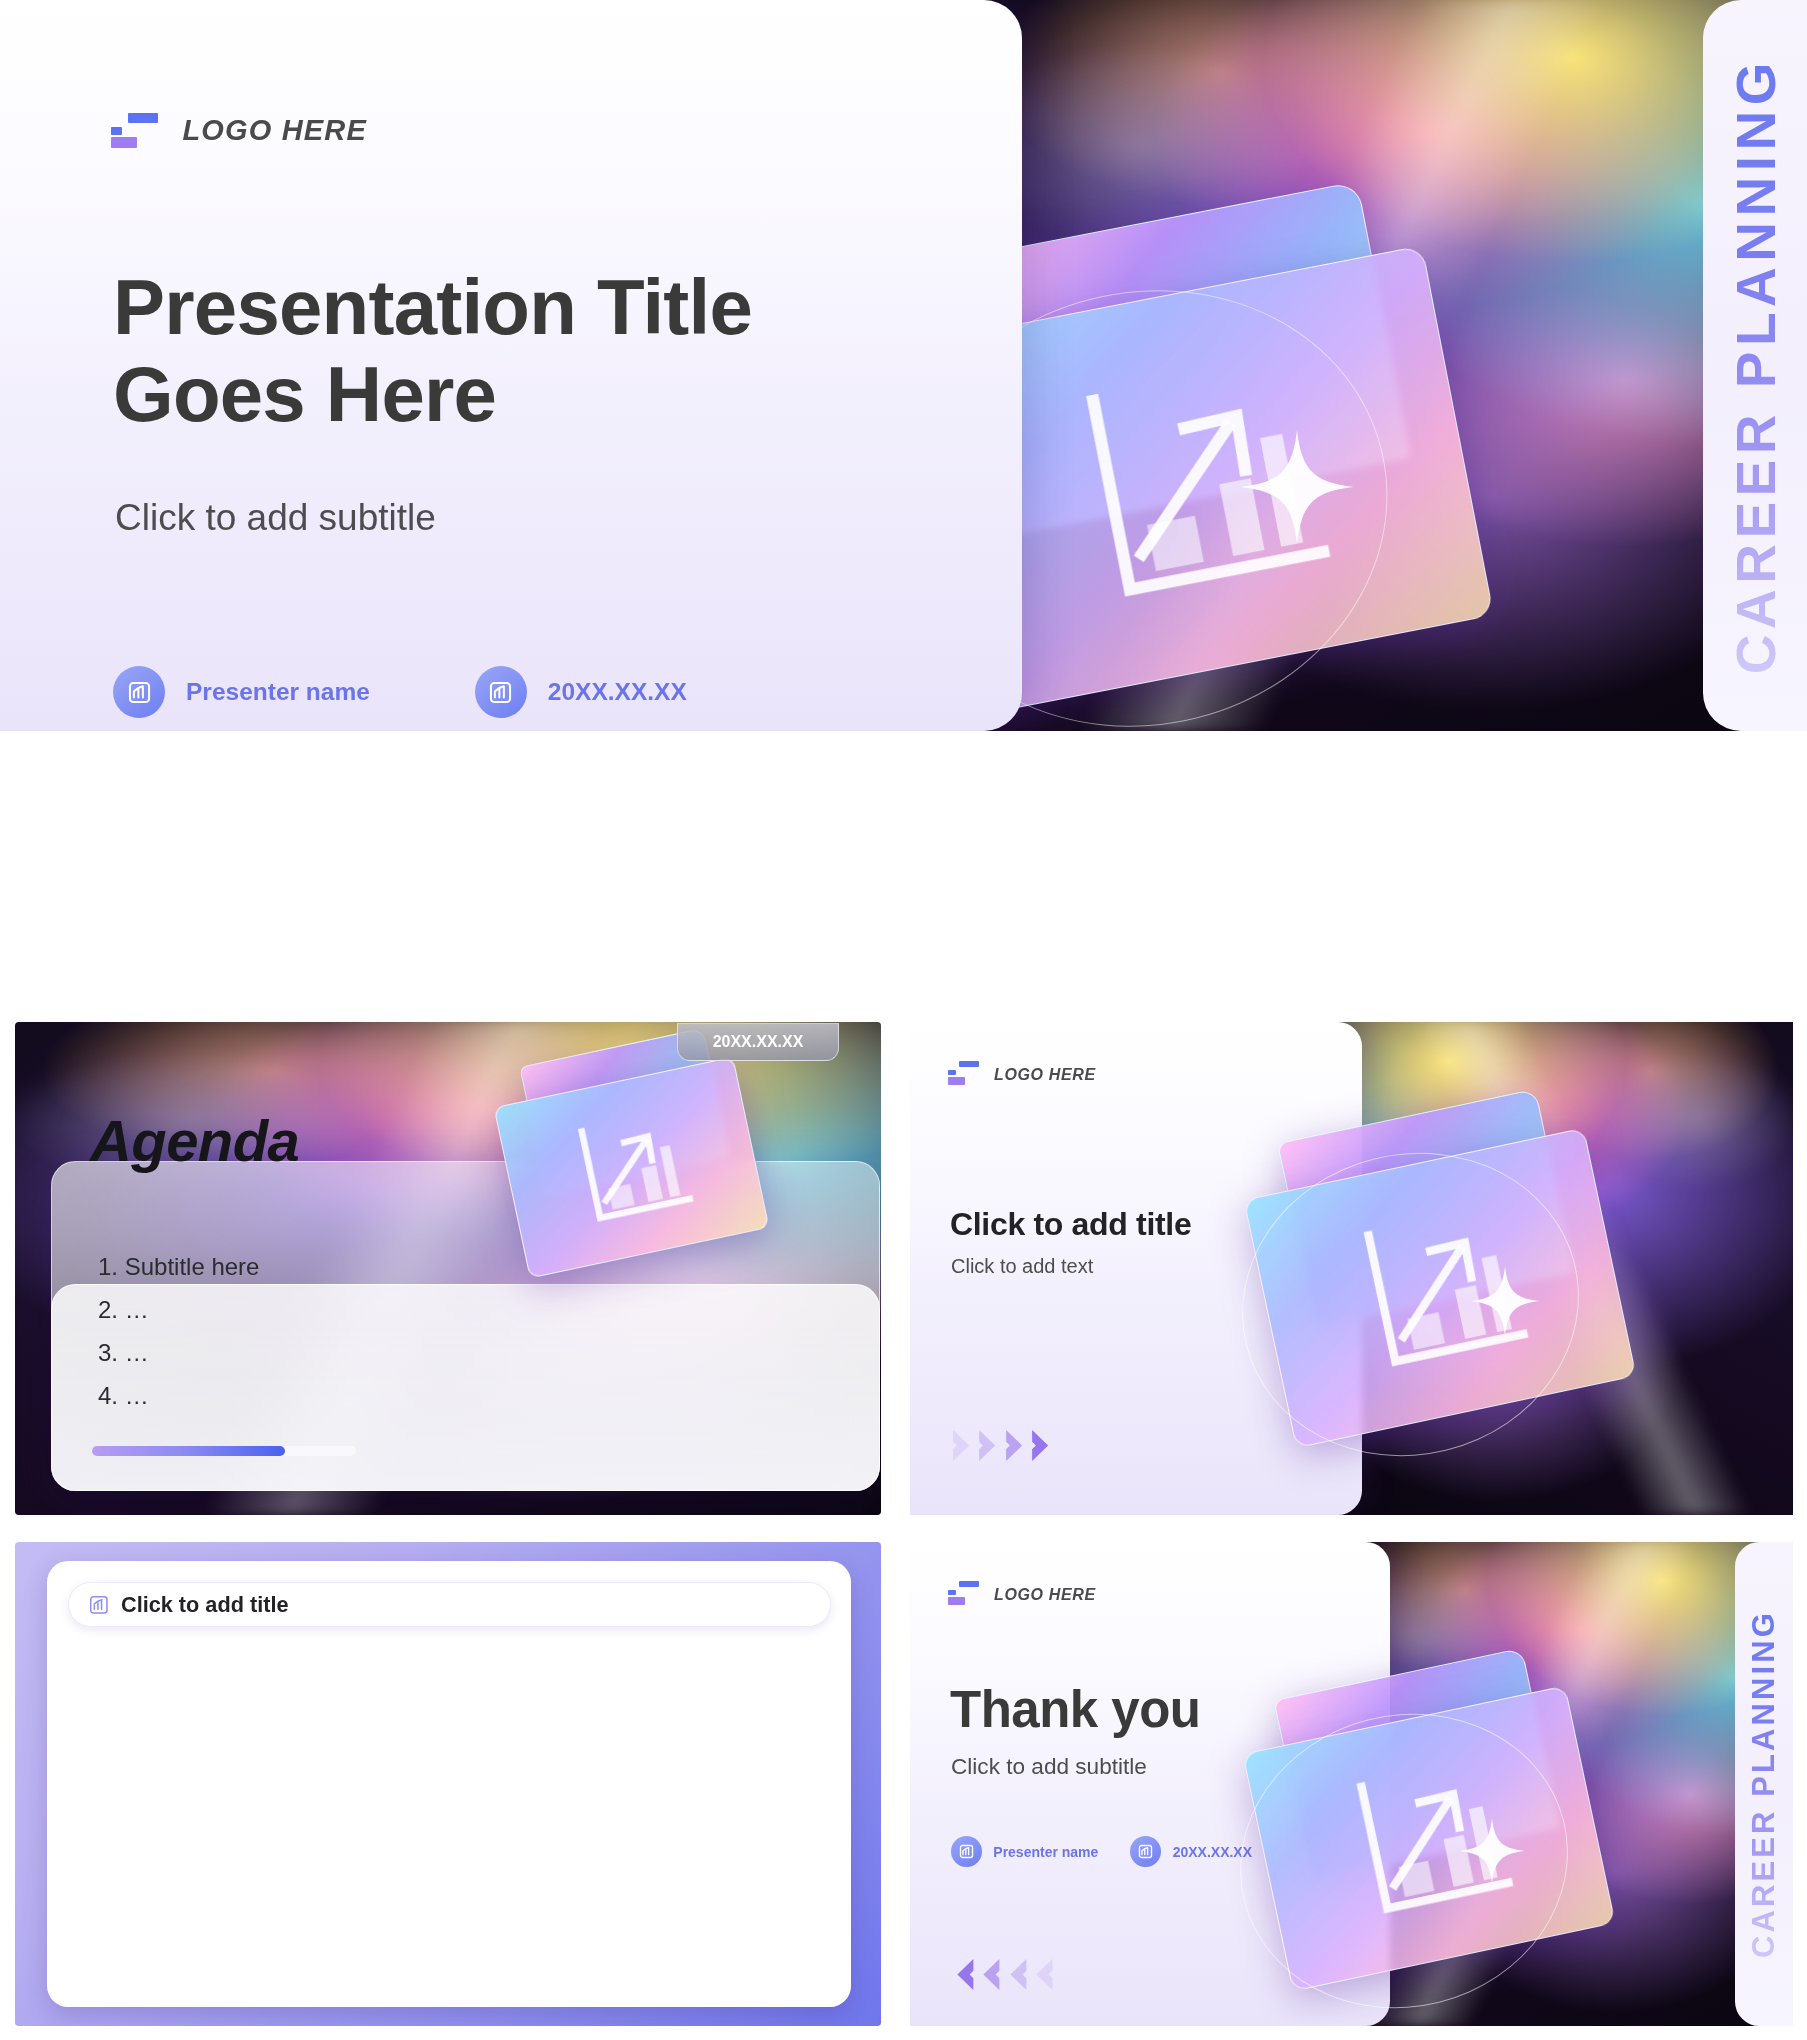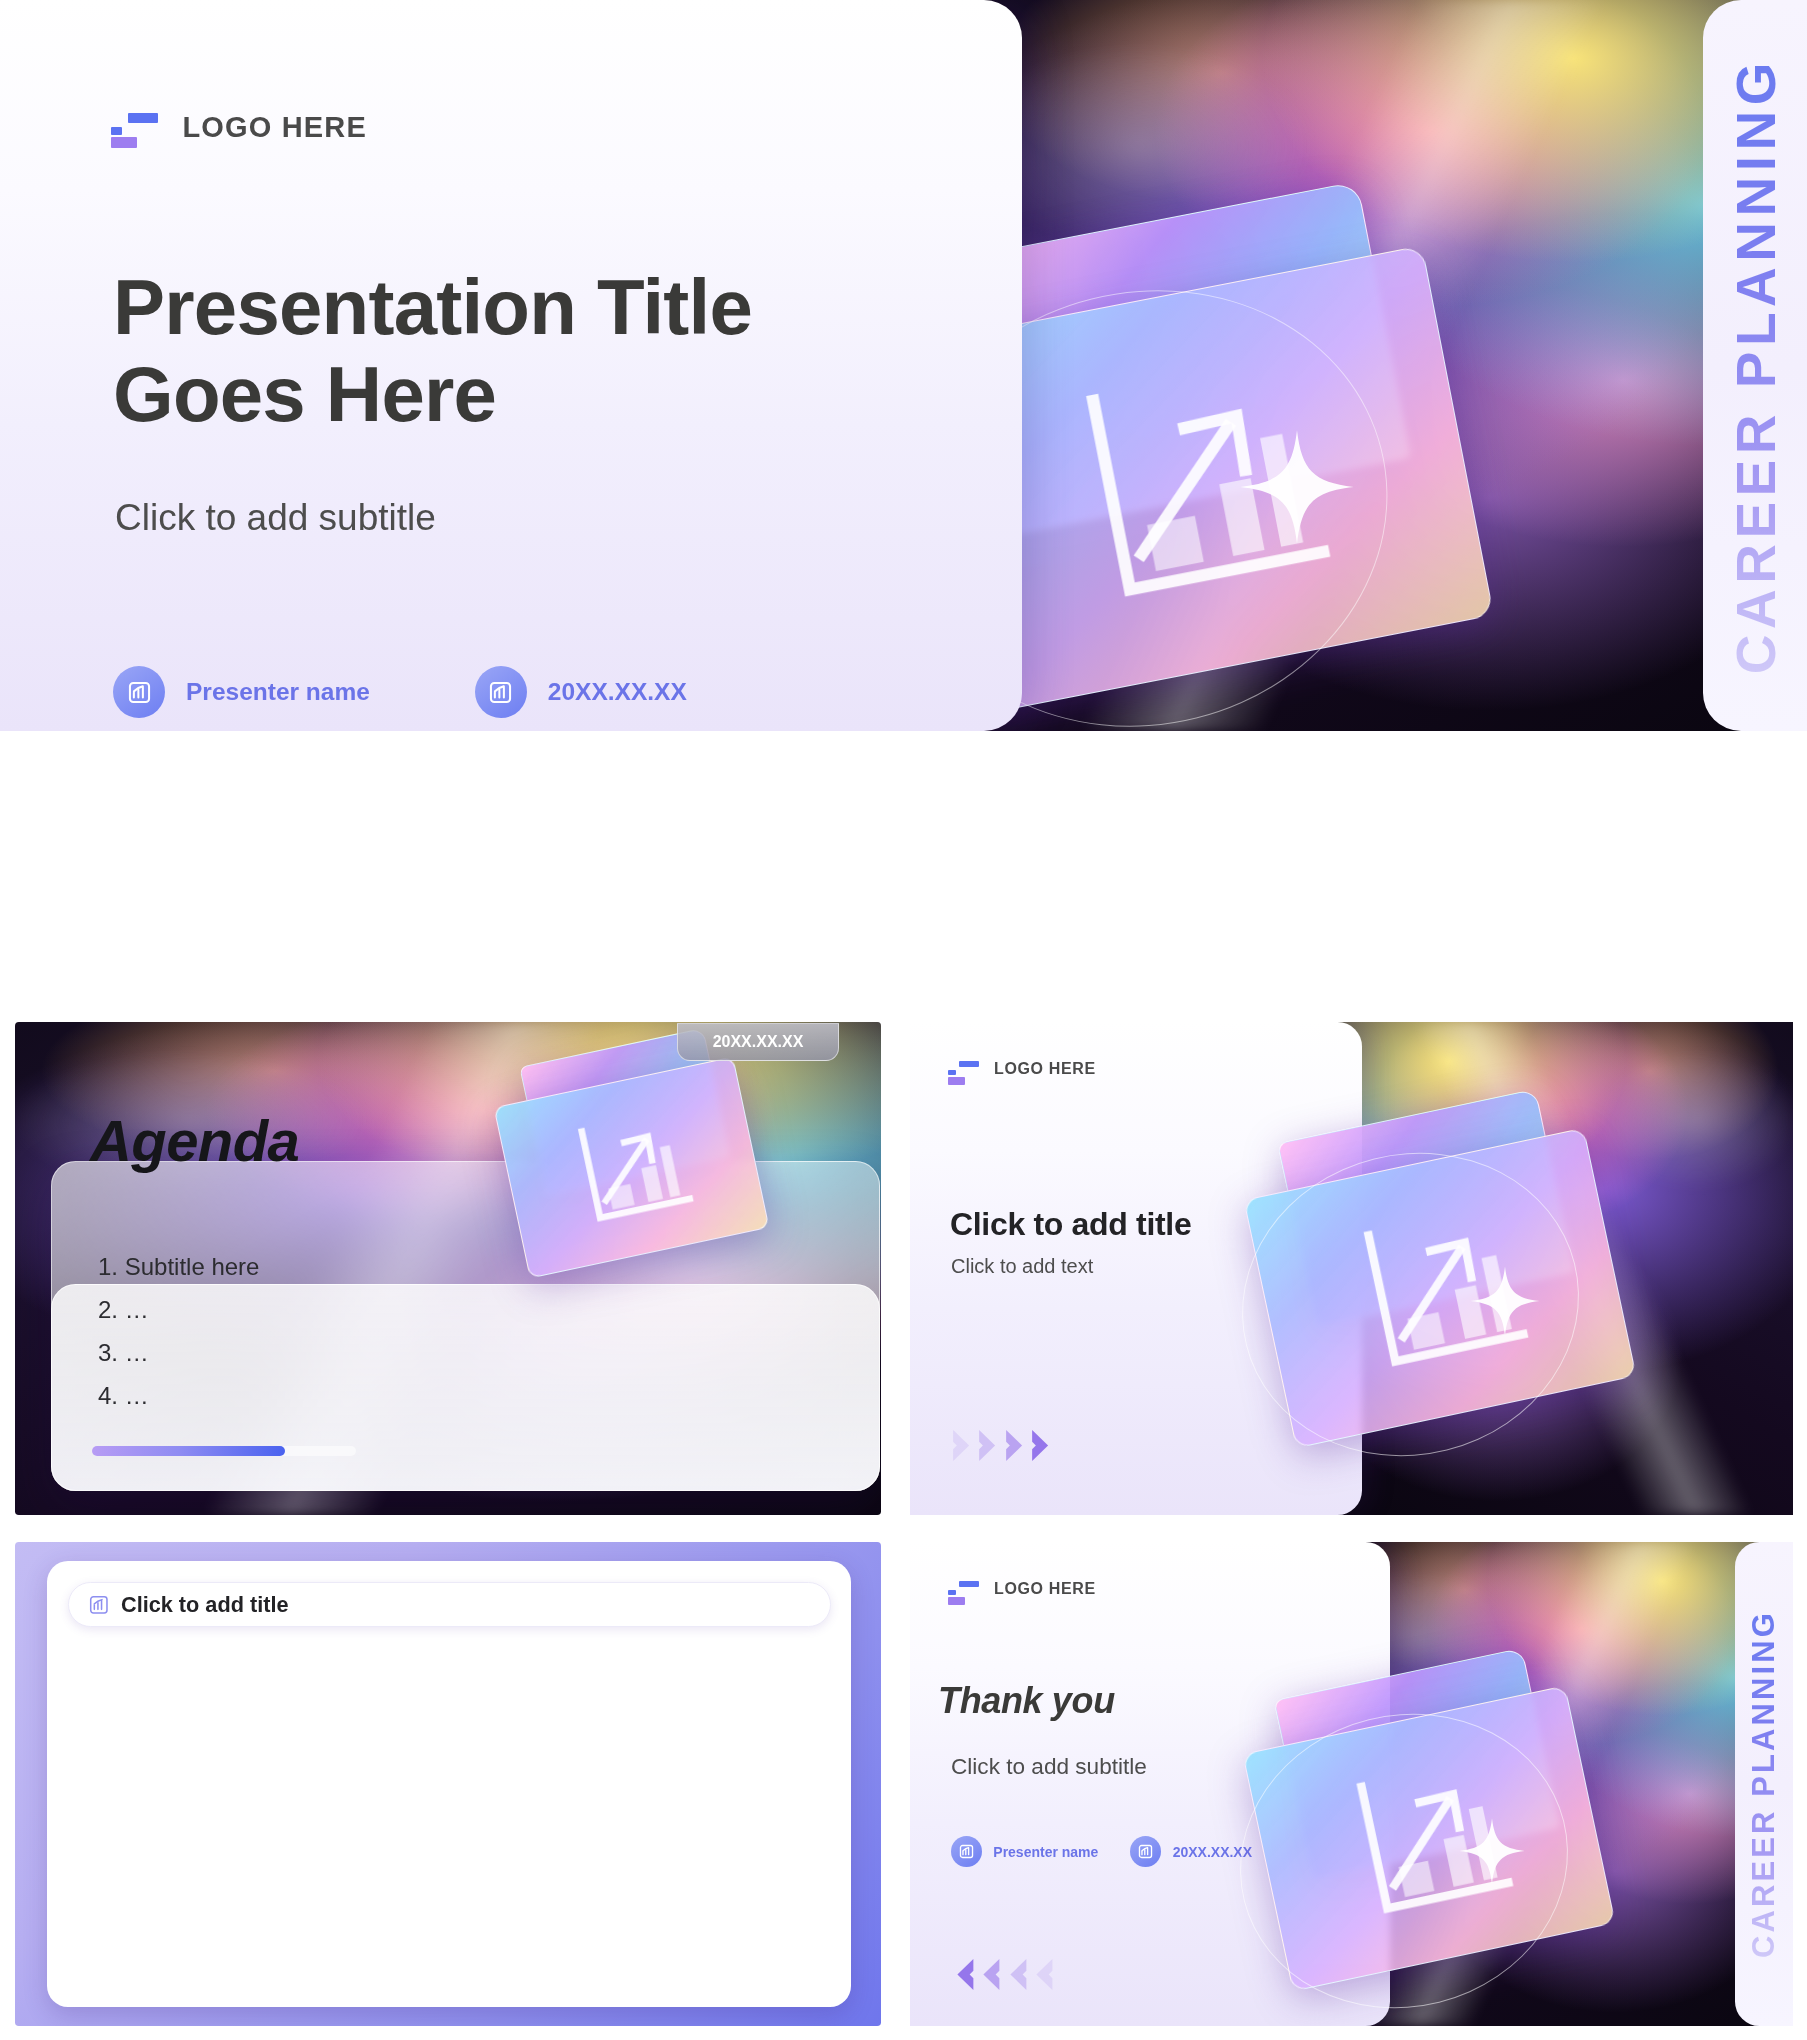--- a/index.html
+++ b/index.html
@@ -36,21 +36,21 @@
     filter: blur(5.6px);
   }
 
   
   .lightpanel {
     position: absolute;
     background: linear-gradient(180deg, #ffffff 0%, #fbfaff 26%, #f2effd 58%, #eae4fa 100%);
   }
 
   
-  .logo { position: absolute; display: flex; align-items: flex-start; }
+  .logo { position: absolute; display: flex; align-items: flex-end; font-style: italic; }
   .logo-mark { position: relative; flex: 0 0 auto; }
   .logo-mark i { position: absolute; display: block; border-radius: 0.9px; }
   .logo-bar-top  { background: #5b72f2; }
   .logo-bar-dash { background: #5b72f2; }
   .logo-bar-low  { background: #9d7df0; }
   .logo-text { color: #4a4a4a; font-weight: 700; letter-spacing: .04em; }
 
   
   .headline { color: #3a3a38; font-weight: 700; line-height: 1.12; letter-spacing: -.01em; }
   .subhead  { color: #4d4d4d; font-weight: 400; }
@@ -215,21 +215,21 @@
     left: 0; top: 0; width: 480px; height: 484px;
     border-radius: 0 24.5px 24.5px 0; z-index: 3;
     box-shadow: 9.4px 0 24.5px rgba(60,30,120,.15);
   }
   #slide-thanks .logo { left: 38px; top: 38px; }
   #slide-thanks .logo-mark { width: 31px; height: 23.5px; margin-right: 15px; }
   #slide-thanks .logo-bar-top  { left: 11.3px; top: 0.9px;  width: 20px; height: 6.6px; }
   #slide-thanks .logo-bar-dash { left: 0px;  top: 10.4px; width: 7.5px;  height: 4.7px; }
   #slide-thanks .logo-bar-low  { left: 0px;  top: 17px; width: 17px; height: 7.5px; }
   #slide-thanks .logo-text { font-size: 16px; }
-  #slide-thanks .headline { position: absolute; left: 28px; top: 139px; font-size: 36px; font-style: italic; }
+  #slide-thanks .headline { position: absolute; left: 40px; top: 139px; font-size: 51px; }
   #slide-thanks .subhead  { position: absolute; left: 41px; top: 212px; font-size: 22.6px; }
   #slide-thanks .meta-row { left: 41px; top: 294px; gap: 32px; }
   #slide-thanks .chip-ic { width: 31px; height: 31px; margin-right: 11.3px; }
   #slide-thanks .chip-ic svg { width: 17px; height: 17px; }
   #slide-thanks .chip-tx { font-size: 14px; }
   #slide-thanks .chevrons { left: 41px; top: 416px; gap: 1.9px; }
   #slide-thanks .siderail { right: 0; top: 0; width: 58px; height: 484px; border-radius: 24.5px 0 0 24.5px; z-index: 4; }
   #slide-thanks .siderail-tx { font-size: 31px; }
 </style>
 </head>

